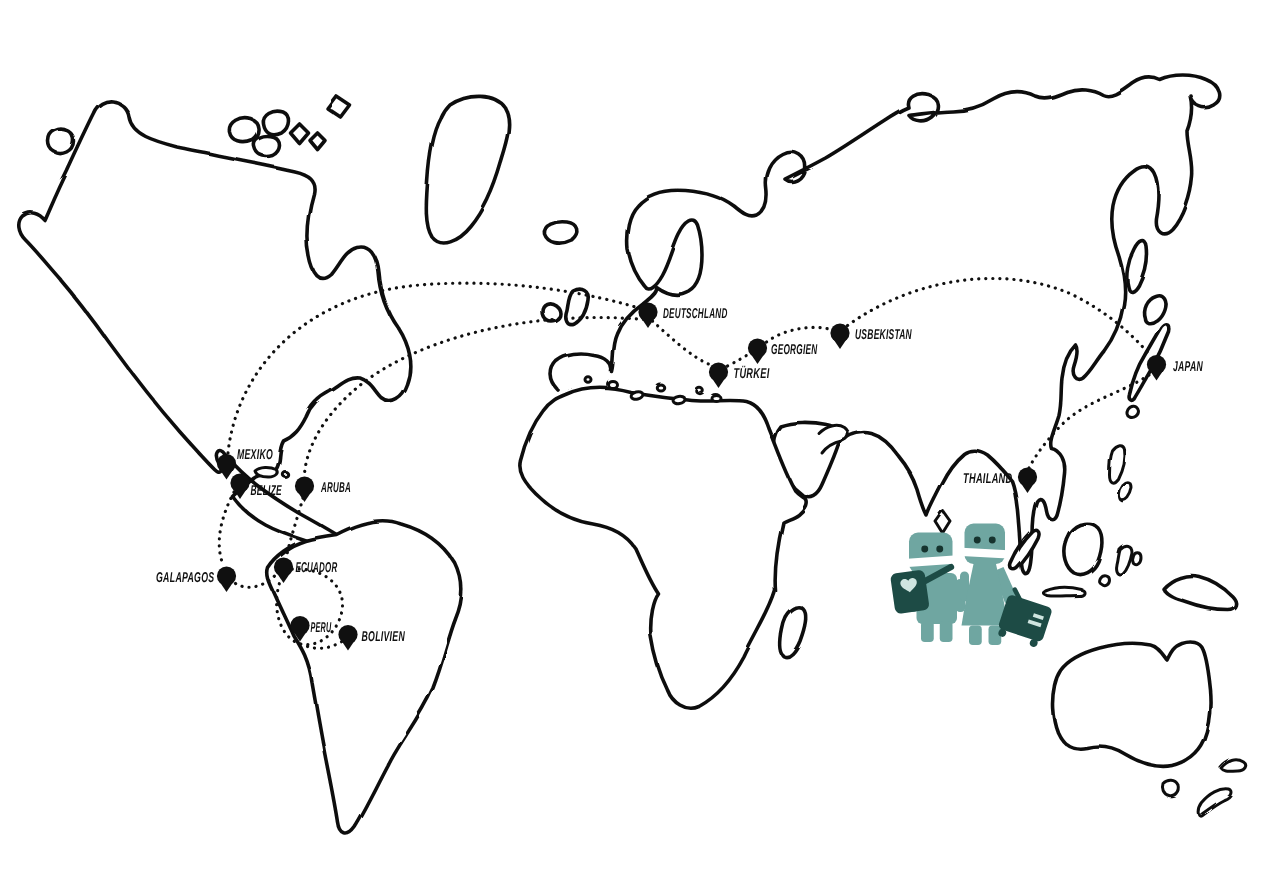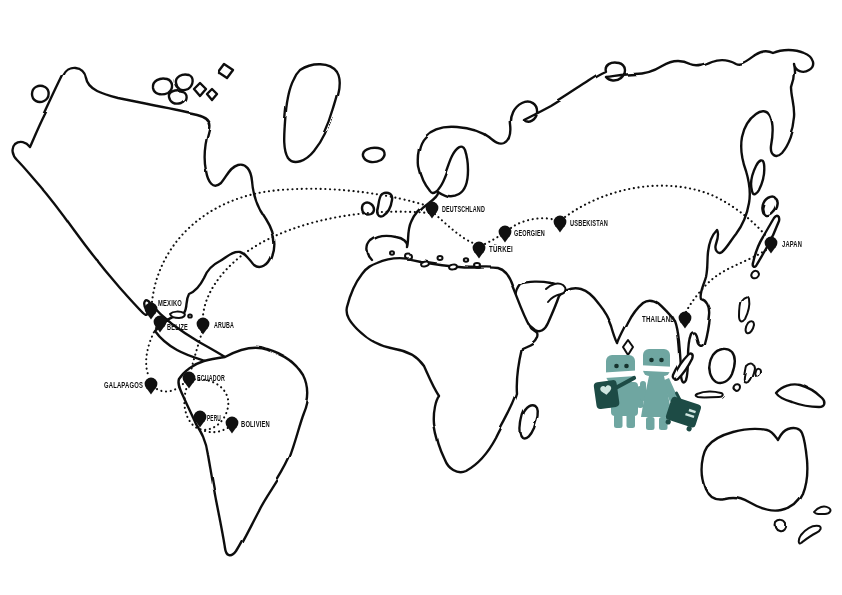--- a/index.html
+++ b/index.html
@@ -1,16 +1,16 @@
 <!DOCTYPE html>
 <html style="--background: #FFFFFF; --ink: #101010; --robot: #6FA6A1; --luggage: #1D4B45; --detail: #CFE5E0;"><head>
 <meta charset="utf-8">
 <style>
   html,body{margin:0;padding:0;background:var(--background,#fff);}
-  .stage{position:relative;width:842px;height:595px;overflow:hidden;background:var(--background,#fff);}
+  .stage{position:relative;width:842px;height:595px;overflow:hidden;background:var(--background,#fff);font-style:italic;}
   svg{display:block;}
   .coast path,.coast ellipse{stroke:var(--ink,#101010);stroke-width:2.4;fill:#fff;stroke-linejoin:round;stroke-linecap:round;}
   .coast .thin{stroke-width:2;}
   .routes path{fill:none;stroke:var(--ink,#101010);stroke-width:2.1;stroke-linecap:round;stroke-dasharray:.1 4.6;}
   .pin{fill:var(--ink,#101010);stroke:none;}
   .loc-label{font-family:"Liberation Sans",sans-serif;font-weight:700;font-size:9.5px;letter-spacing:.3px;fill:var(--ink,#101010);}
   .teal{fill:var(--robot,#6FA6A1);}
   .dark{fill:var(--luggage,#1D4B45);}
   .lite{fill:var(--detail,#CFE5E0);}
   .band{fill:#fff;}

